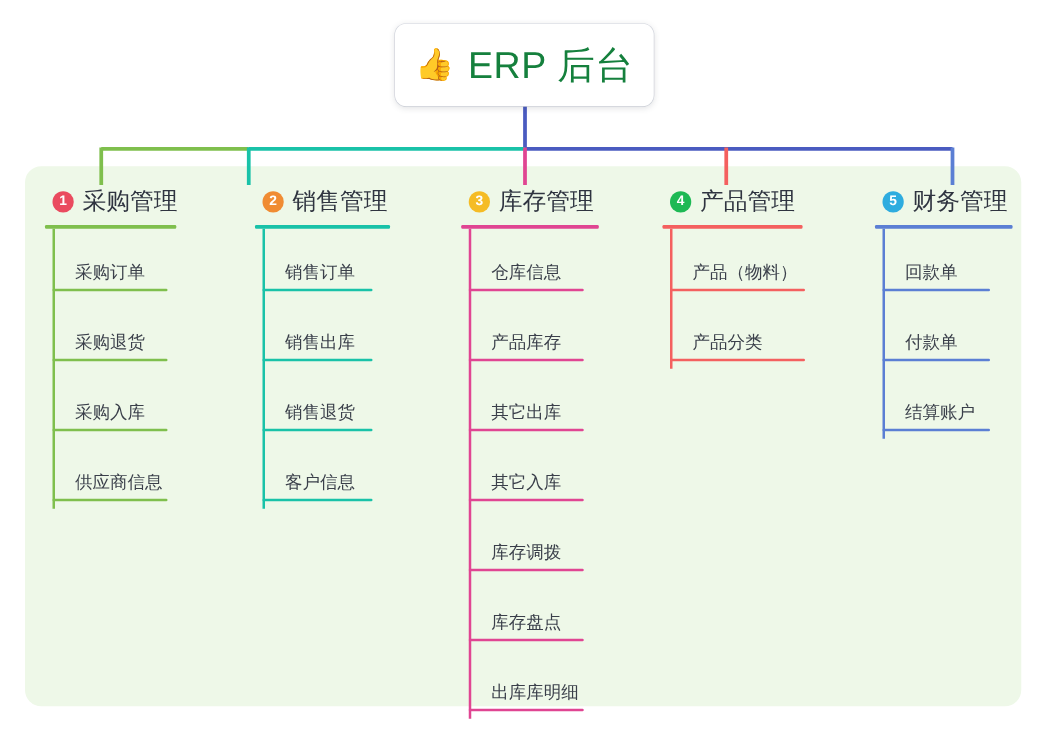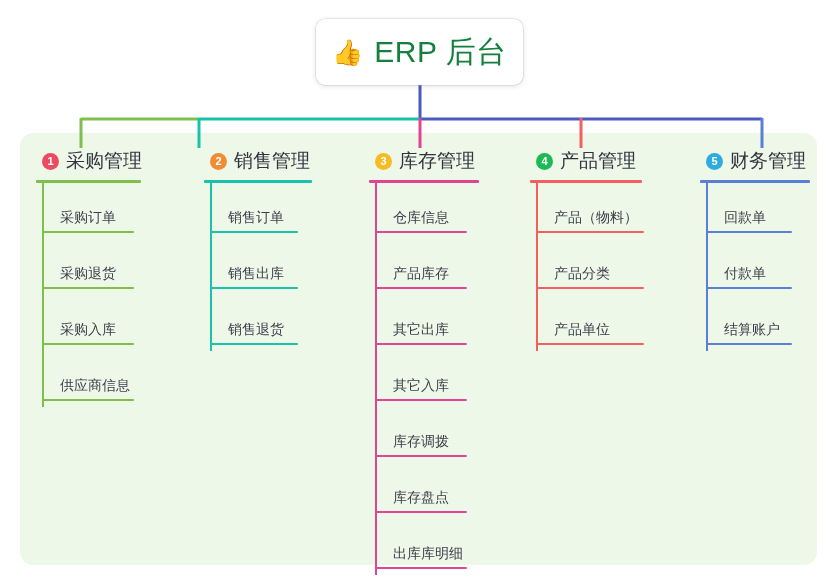--- a/index.html
+++ b/index.html
@@ -204,20 +204,24 @@
             <div class="item-rule" style="background: rgb(25, 194, 168); width: 88px;"></div>
           </div>
           <div class="item">
             <span class="item-label" style="left: 24px;">销售出库</span>
             <div class="item-rule" style="background: rgb(25, 194, 168); width: 88px;"></div>
           </div>
           <div class="item">
             <span class="item-label" style="left: 24px;">销售退货</span>
             <div class="item-rule" style="background: rgb(25, 194, 168); width: 88px;"></div>
           </div>
+          <div class="item">
+            <span class="item-label" style="left: 24px;">客户信息</span>
+            <div class="item-rule" style="background: rgb(25, 194, 168); width: 88px;"></div>
+          </div>
         </div>
       </div>
       <div class="column" style="left: 369px; top: 148px;">
         <div class="col-head">
           <span class="badge" style="background: rgb(245, 188, 37);">3</span>
           <span class="col-title">库存管理</span>
         </div>
         <div class="head-rule" style="background: rgb(224, 69, 146); width: 110px;"></div>
         <div class="items">
           <div class="spine" style="background: rgb(224, 69, 146);"></div>
@@ -260,24 +264,20 @@
         <div class="items">
           <div class="spine" style="background: rgb(244, 96, 95);"></div>
           <div class="item">
             <span class="item-label" style="left: 24px;">产品（物料）</span>
             <div class="item-rule" style="background: rgb(244, 96, 95); width: 108px;"></div>
           </div>
           <div class="item">
             <span class="item-label" style="left: 24px;">产品分类</span>
             <div class="item-rule" style="background: rgb(244, 96, 95); width: 108px;"></div>
           </div>
-          <div class="item">
-            <span class="item-label" style="left: 24px;">产品单位</span>
-            <div class="item-rule" style="background: rgb(244, 96, 95); width: 108px;"></div>
-          </div>
         </div>
       </div>
       <div class="column" style="left: 700px; top: 148px;">
         <div class="col-head">
           <span class="badge" style="background: rgb(46, 172, 223);">5</span>
           <span class="col-title">财务管理</span>
         </div>
         <div class="head-rule" style="background: rgb(91, 127, 212); width: 110px;"></div>
         <div class="items">
           <div class="spine" style="background: rgb(91, 127, 212);"></div>

